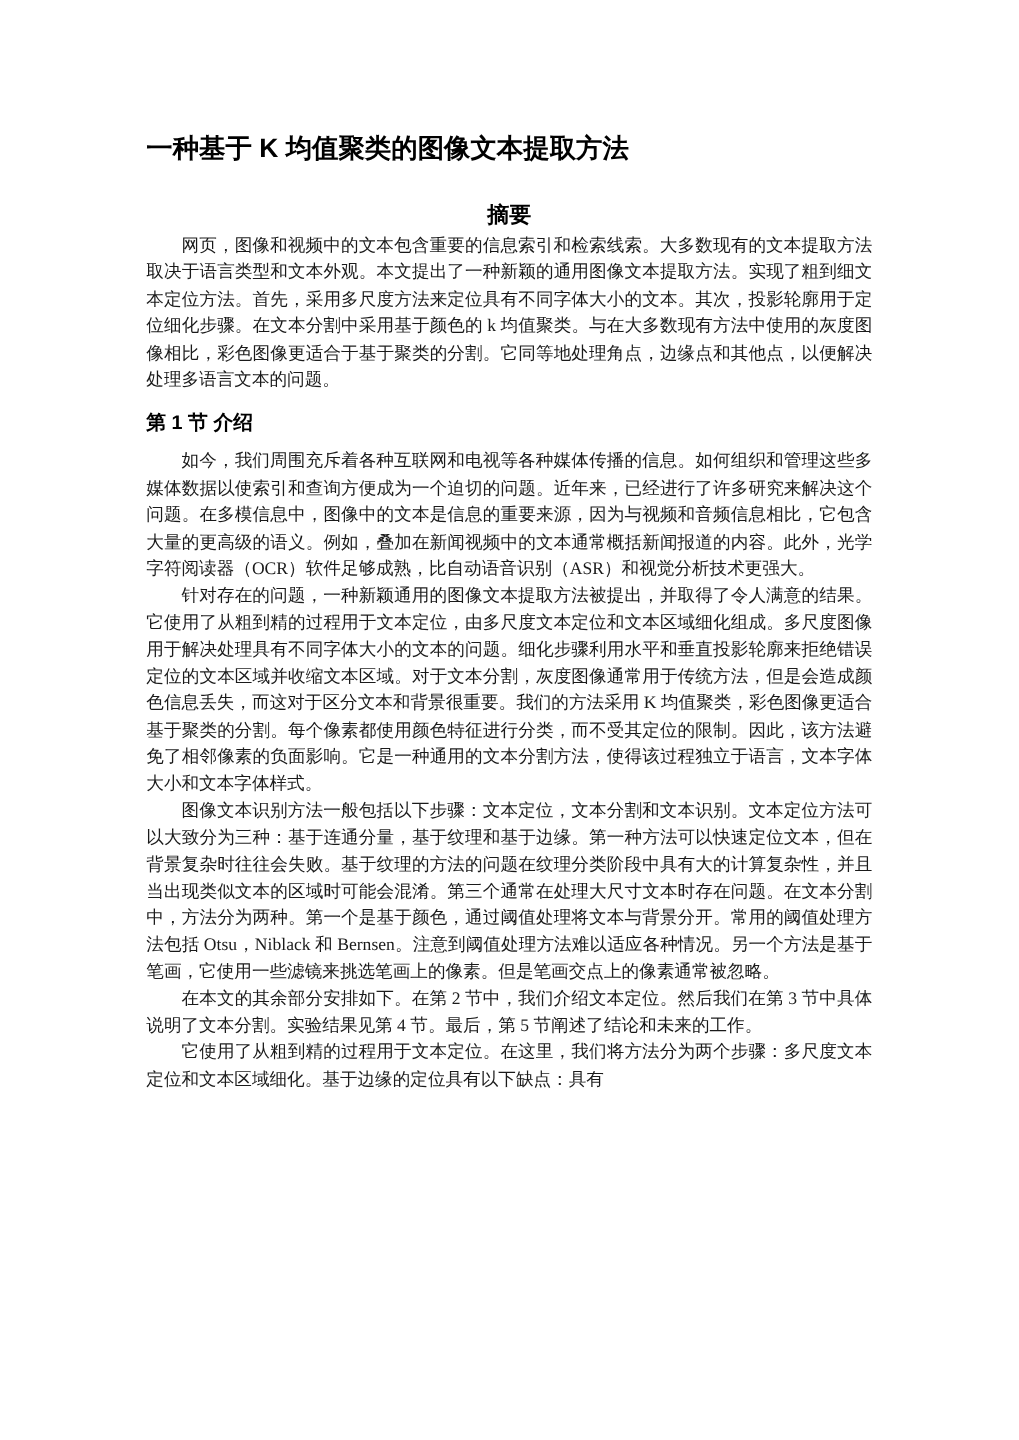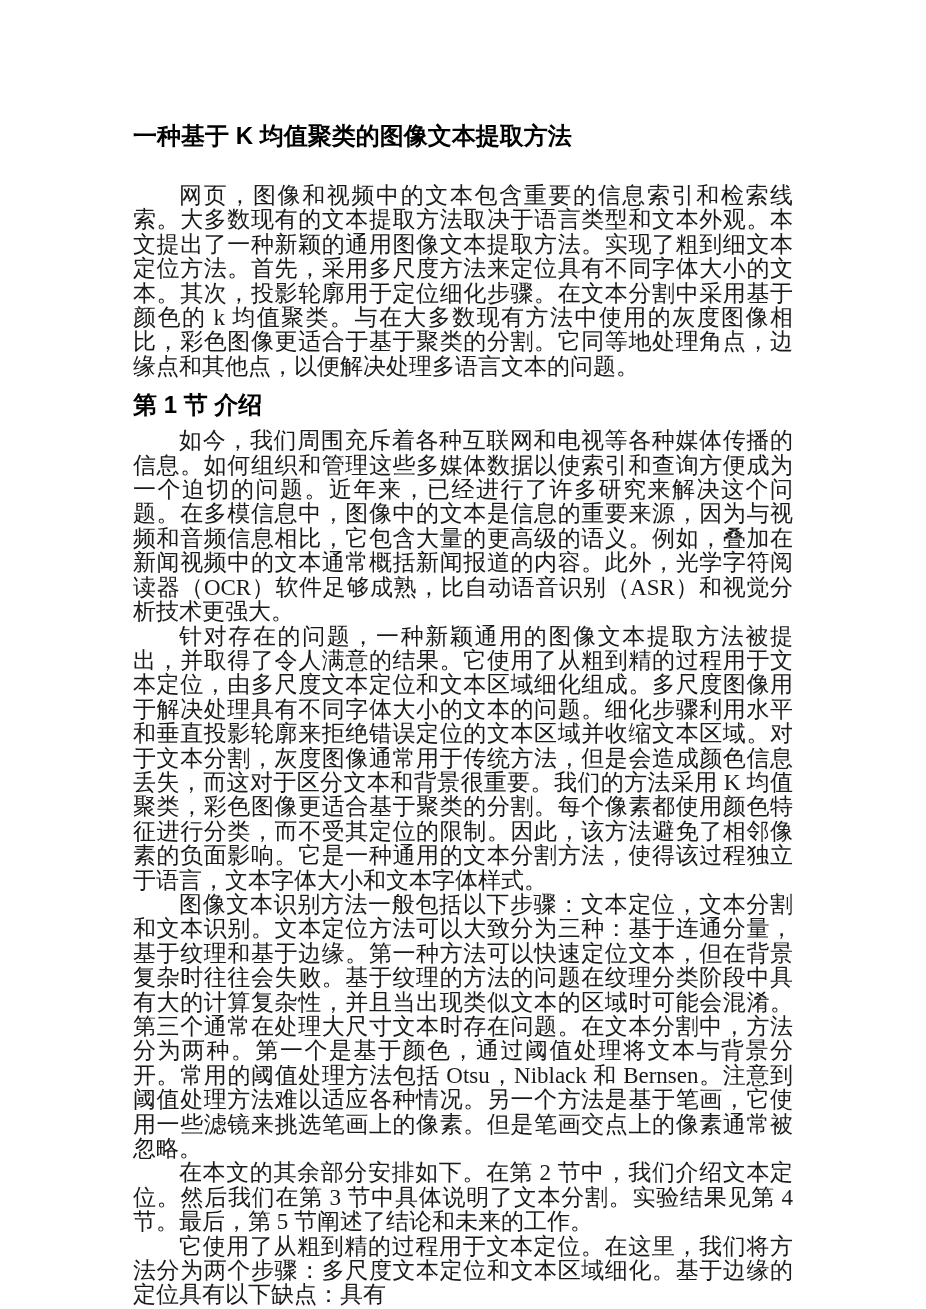--- a/index.html
+++ b/index.html
@@ -33,45 +33,46 @@
     font-family: "Liberation Sans", "DejaVu Sans", sans-serif;
     font-weight: bold;
     font-size: 20px;
     line-height: 24px;
     text-align: center;
     color: #000000;
     margin: 0 0 4px 0;
   }
   .body-para {
     font-family: "Liberation Serif", "DejaVu Serif", serif;
-    font-size: 23px;
+    font-size: 16px;
     line-height: 24.4px;
     color: #1a1a1a;
     text-align: justify;
     text-indent: 2em;
     margin: 0;
     word-break: break-all;
   }
   .section-heading {
     font-family: "Liberation Sans", "DejaVu Sans", sans-serif;
     font-weight: bold;
-    font-size: 24px;
+    font-size: 18px;
     line-height: 26px;
     text-align: left;
     color: #000000;
     margin: 13px 0 11px 0;
   }
 </style>
 </head>
 <body>
 
 <div class="page">
 
   <h1 class="paper-title">一种基于 K 均值聚类的图像文本提取方法</h1>
 
+  <h2 class="abstract-heading">摘要</h2>
 
   <p class="body-para">网页，图像和视频中的文本包含重要的信息索引和检索线索。大多数现有的文本提取方法取决于语言类型和文本外观。本文提出了一种新颖的通用图像文本提取方法。实现了粗到细文本定位方法。首先，采用多尺度方法来定位具有不同字体大小的文本。其次，投影轮廓用于定位细化步骤。在文本分割中采用基于颜色的 k 均值聚类。与在大多数现有方法中使用的灰度图像相比，彩色图像更适合于基于聚类的分割。它同等地处理角点，边缘点和其他点，以便解决处理多语言文本的问题。</p>
 
   <h3 class="section-heading">第 1 节 介绍</h3>
 
   <p class="body-para">如今，我们周围充斥着各种互联网和电视等各种媒体传播的信息。如何组织和管理这些多媒体数据以使索引和查询方便成为一个迫切的问题。近年来，已经进行了许多研究来解决这个问题。在多模信息中，图像中的文本是信息的重要来源，因为与视频和音频信息相比，它包含大量的更高级的语义。例如，叠加在新闻视频中的文本通常概括新闻报道的内容。此外，光学字符阅读器（OCR）软件足够成熟，比自动语音识别（ASR）和视觉分析技术更强大。</p>
 
   <p class="body-para">针对存在的问题，一种新颖通用的图像文本提取方法被提出，并取得了令人满意的结果。它使用了从粗到精的过程用于文本定位，由多尺度文本定位和文本区域细化组成。多尺度图像用于解决处理具有不同字体大小的文本的问题。细化步骤利用水平和垂直投影轮廓来拒绝错误定位的文本区域并收缩文本区域。对于文本分割，灰度图像通常用于传统方法，但是会造成颜色信息丢失，而这对于区分文本和背景很重要。我们的方法采用 K 均值聚类，彩色图像更适合基于聚类的分割。每个像素都使用颜色特征进行分类，而不受其定位的限制。因此，该方法避免了相邻像素的负面影响。它是一种通用的文本分割方法，使得该过程独立于语言，文本字体大小和文本字体样式。</p>
 
   <p class="body-para">图像文本识别方法一般包括以下步骤：文本定位，文本分割和文本识别。文本定位方法可以大致分为三种：基于连通分量，基于纹理和基于边缘。第一种方法可以快速定位文本，但在背景复杂时往往会失败。基于纹理的方法的问题在纹理分类阶段中具有大的计算复杂性，并且当出现类似文本的区域时可能会混淆。第三个通常在处理大尺寸文本时存在问题。在文本分割中，方法分为两种。第一个是基于颜色，通过阈值处理将文本与背景分开。常用的阈值处理方法包括 Otsu，Niblack 和 Bernsen。注意到阈值处理方法难以适应各种情况。另一个方法是基于笔画，它使用一些滤镜来挑选笔画上的像素。但是笔画交点上的像素通常被忽略。</p>

